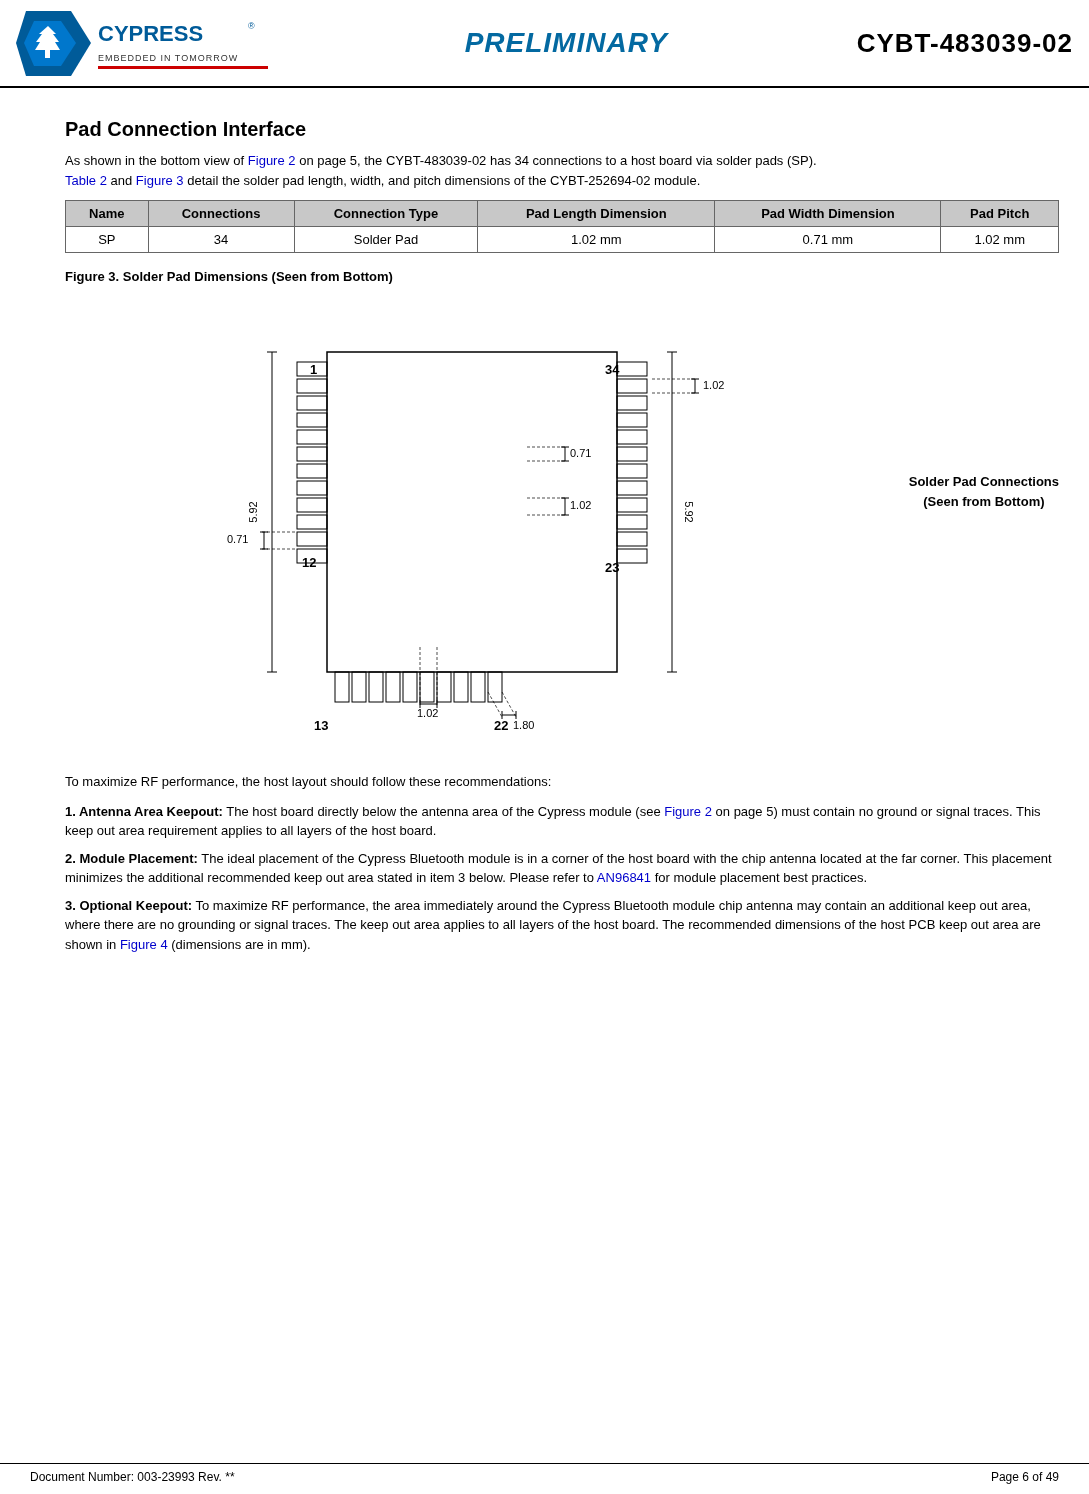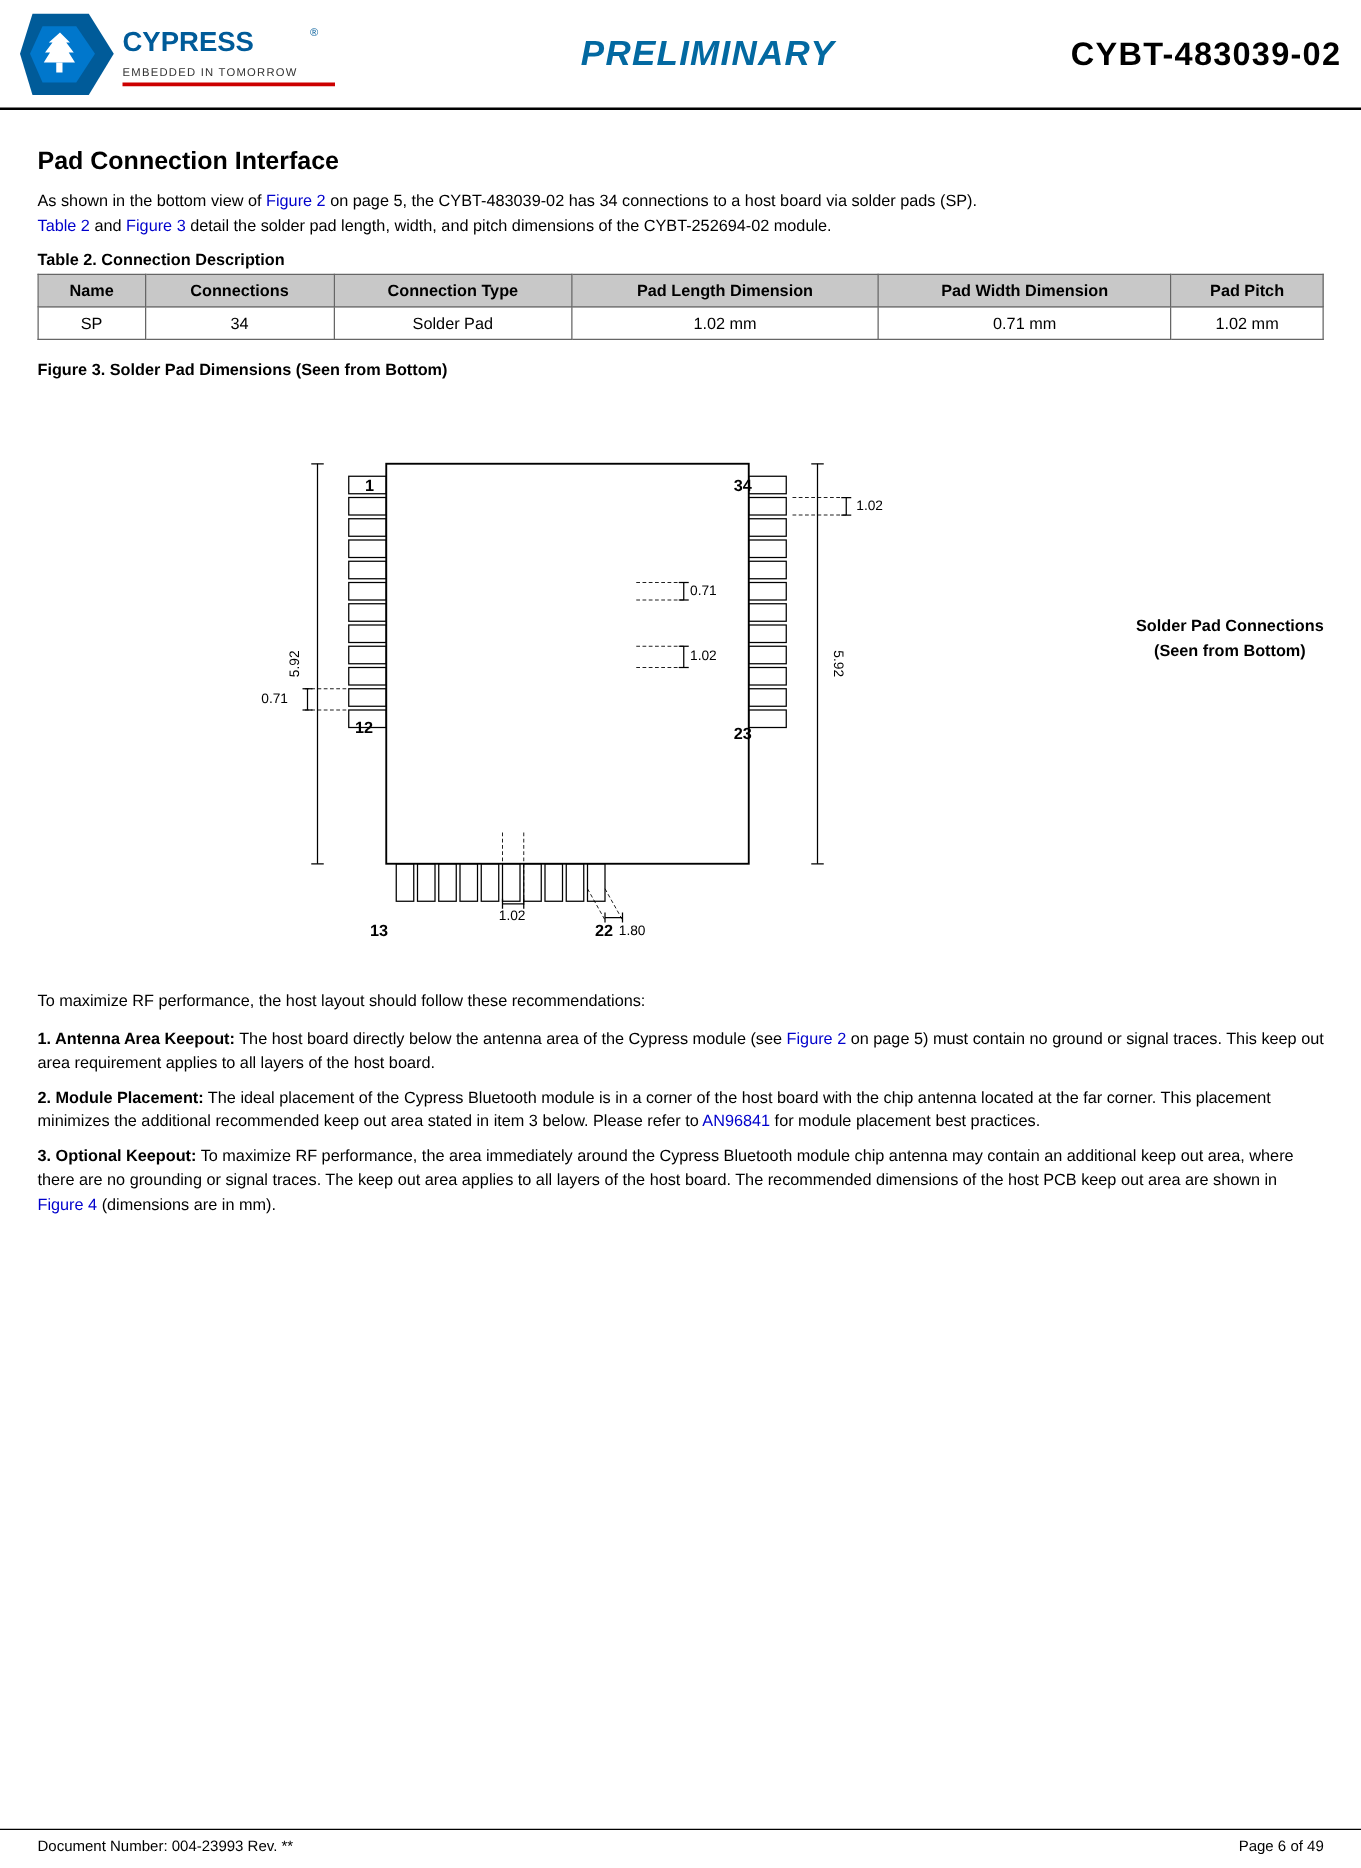--- a/index.html
+++ b/index.html
@@ -40,20 +40,21 @@
     .header-docnum {
       font-size: 26px;
       font-weight: bold;
       color: #000;
       letter-spacing: 1px;
     }
 
     
     .main-content {
       padding: 20px 30px;
+      margin-left: 35px;
     }
 
     .section-title {
       font-size: 20px;
       font-weight: bold;
       margin-bottom: 10px;
       margin-top: 10px;
     }
 
     .body-text {
@@ -190,21 +191,20 @@
     <span>As shown in the bottom view of</span>
     <a class="link-text" href="#">Figure 2</a>
     <span> on page 5, the CYBT-483039-02 has 34 connections to a host board via solder pads (SP).</span>
     <br>
     <a class="link-text" href="#">Table 2</a>
     <span> and </span>
     <a class="link-text" href="#">Figure 3</a>
     <span> detail the solder pad length, width, and pitch dimensions of the CYBT-252694-02 module.</span>
   </p>
 
-  <p class="table-caption">Table 2.  Connection Description</p>
 
   <table class="connection-table">
     <thead>
       <tr>
         <th>Name</th>
         <th>Connections</th>
         <th>Connection Type</th>
         <th>Pad Length Dimension</th>
         <th>Pad Width Dimension</th>
         <th>Pad Pitch</th>
@@ -356,15 +356,15 @@
     <li>
       <span class="list-number">
         <strong>3. Optional Keepout:</strong><span> To maximize RF performance, the area immediately around the Cypress Bluetooth module chip antenna may contain an additional keep out area, where there are no grounding or signal traces. The keep out area applies to all layers of the host board. The recommended dimensions of the host PCB keep out area are shown in </span><a class="link-text" href="#">Figure 4</a><span> (dimensions are in mm).</span>
       </span>
     </li>
   </ol>
 
 </div>
 
 <div class="footer">
-  <span>Document Number: 004-23993 Rev. **</span>
+  <span>Document Number: 003-23993 Rev. **</span>
   <span>Page 6 of 49</span>
 </div>
 
 </body></html>

